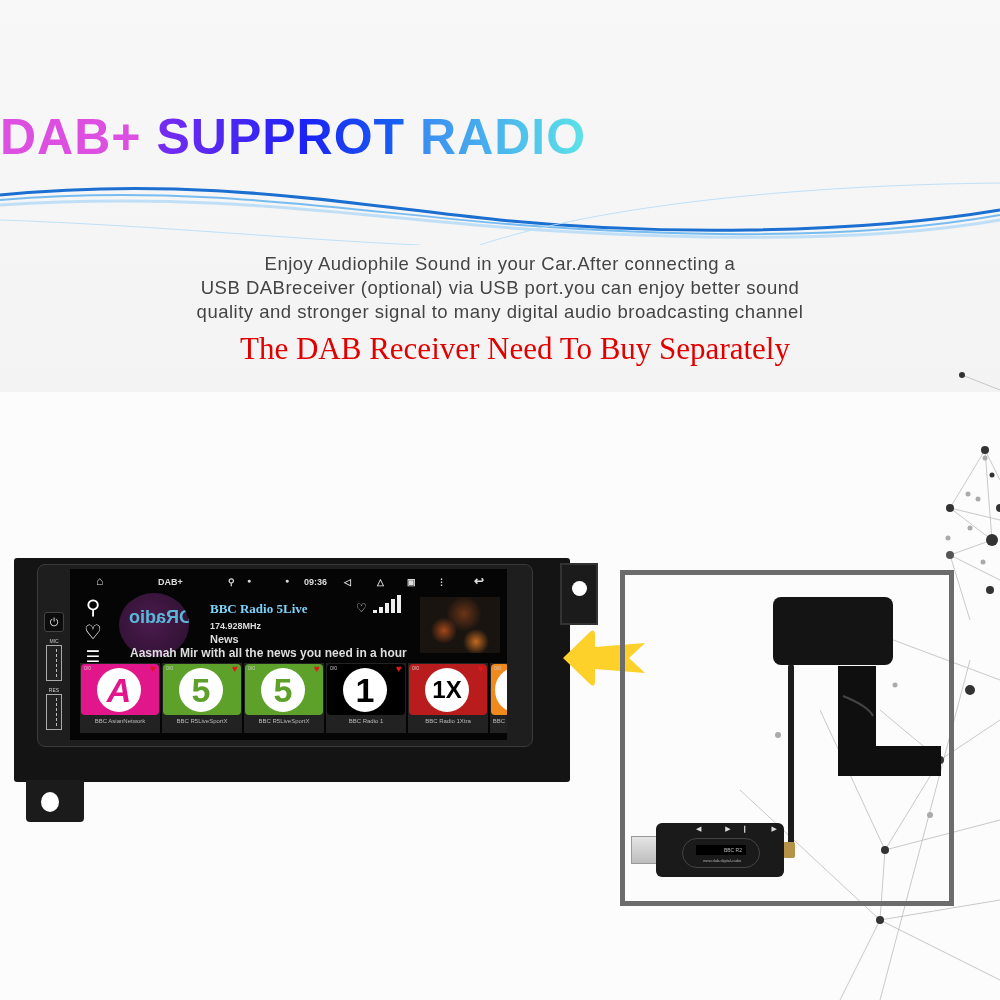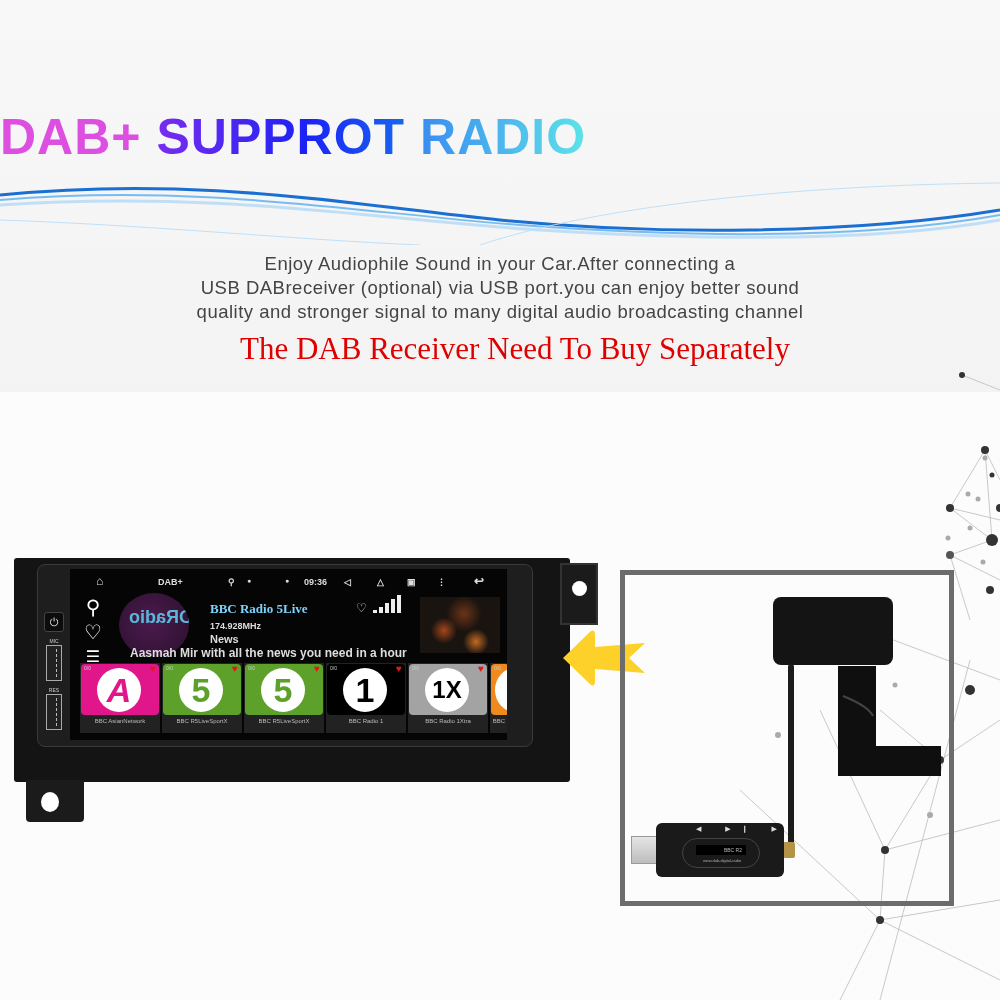--- a/index.html
+++ b/index.html
@@ -236,21 +236,21 @@
       </div>
       <div class="tile">
         <div class="tile-art" style="background:#000">
           <div class="disc" style="color:#000">1</div>
         </div>
         <span class="count">0/0</span>
         <span class="heart">♥</span>
         <div class="tile-label">BBC Radio 1</div>
       </div>
       <div class="tile">
-        <div class="tile-art" style="background:#a3a3a3">
+        <div class="tile-art" style="background:#b91c1c">
           <div class="disc" style="color:#000;font-size:24px">1X</div>
         </div>
         <span class="count">0/0</span>
         <span class="heart">♥</span>
         <div class="tile-label">BBC Radio 1Xtra</div>
       </div>
       <div class="tile" style="width:18px;overflow:hidden">
         <div class="tile-art" style="background:#f08a1c;width:18px">
           <div class="disc" style="left:4px;width:40px"></div>
         </div>

